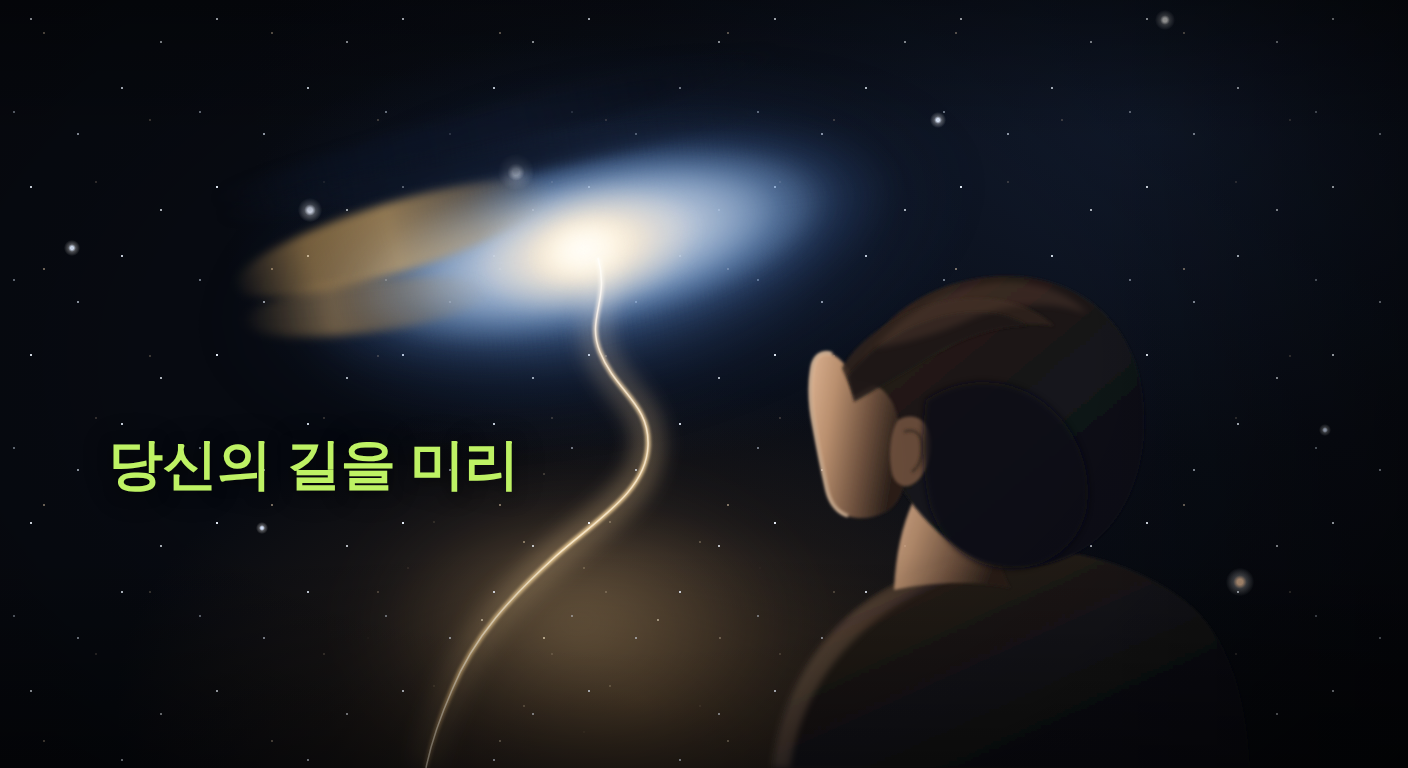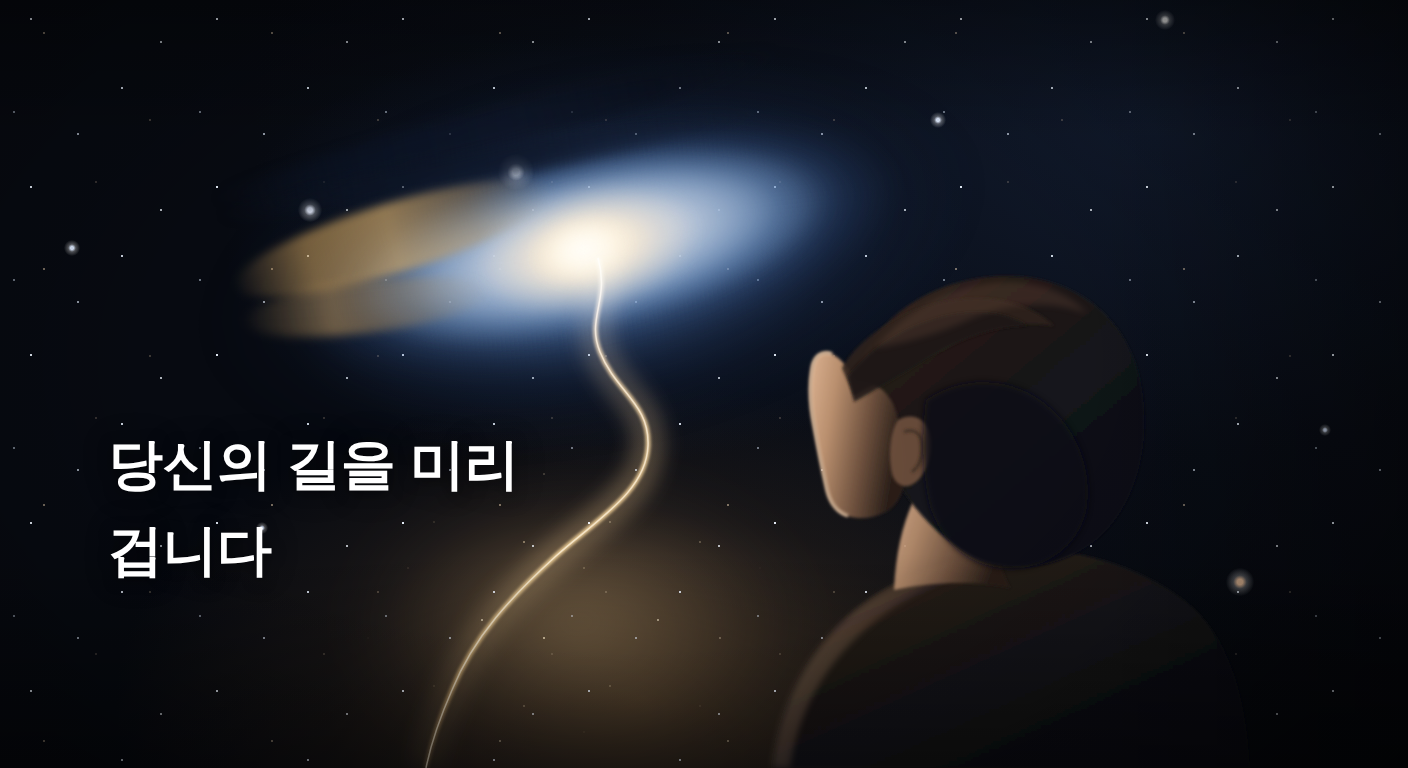--- a/index.html
+++ b/index.html
@@ -340,15 +340,15 @@
                C386,300 352,322 312,318 C276,314 250,290 240,256
                C232,224 232,184 236,150 Z" fill="#0e0f15" opacity=".85" filter="url(#edgesoft2)"></path>
 
       <path d="M186,98 C216,58 268,32 318,32 C352,32 380,44 398,64
                C362,50 318,52 278,70 C238,88 206,94 186,98 Z" fill="#6a4c3a" opacity=".30" filter="url(#edgesoft2)"></path>
     </svg>
   </div>
 
   <div class="layer" id="vignette"></div>
 
-  <div id="headline" style="color: #ffffff; font-size: 55px; line-height: 86px; left: 108px; top: 421px;"><span class="ln">당신의 길을 미리</span><span class="ln">겁니다</span></div>
+  <div id="headline" style="color: #bef264; font-size: 55px; line-height: 86px; left: 108px; top: 421px;"><span class="ln">당신의 길을 미리</span></div>
 
 </div>
 
 </body></html>

